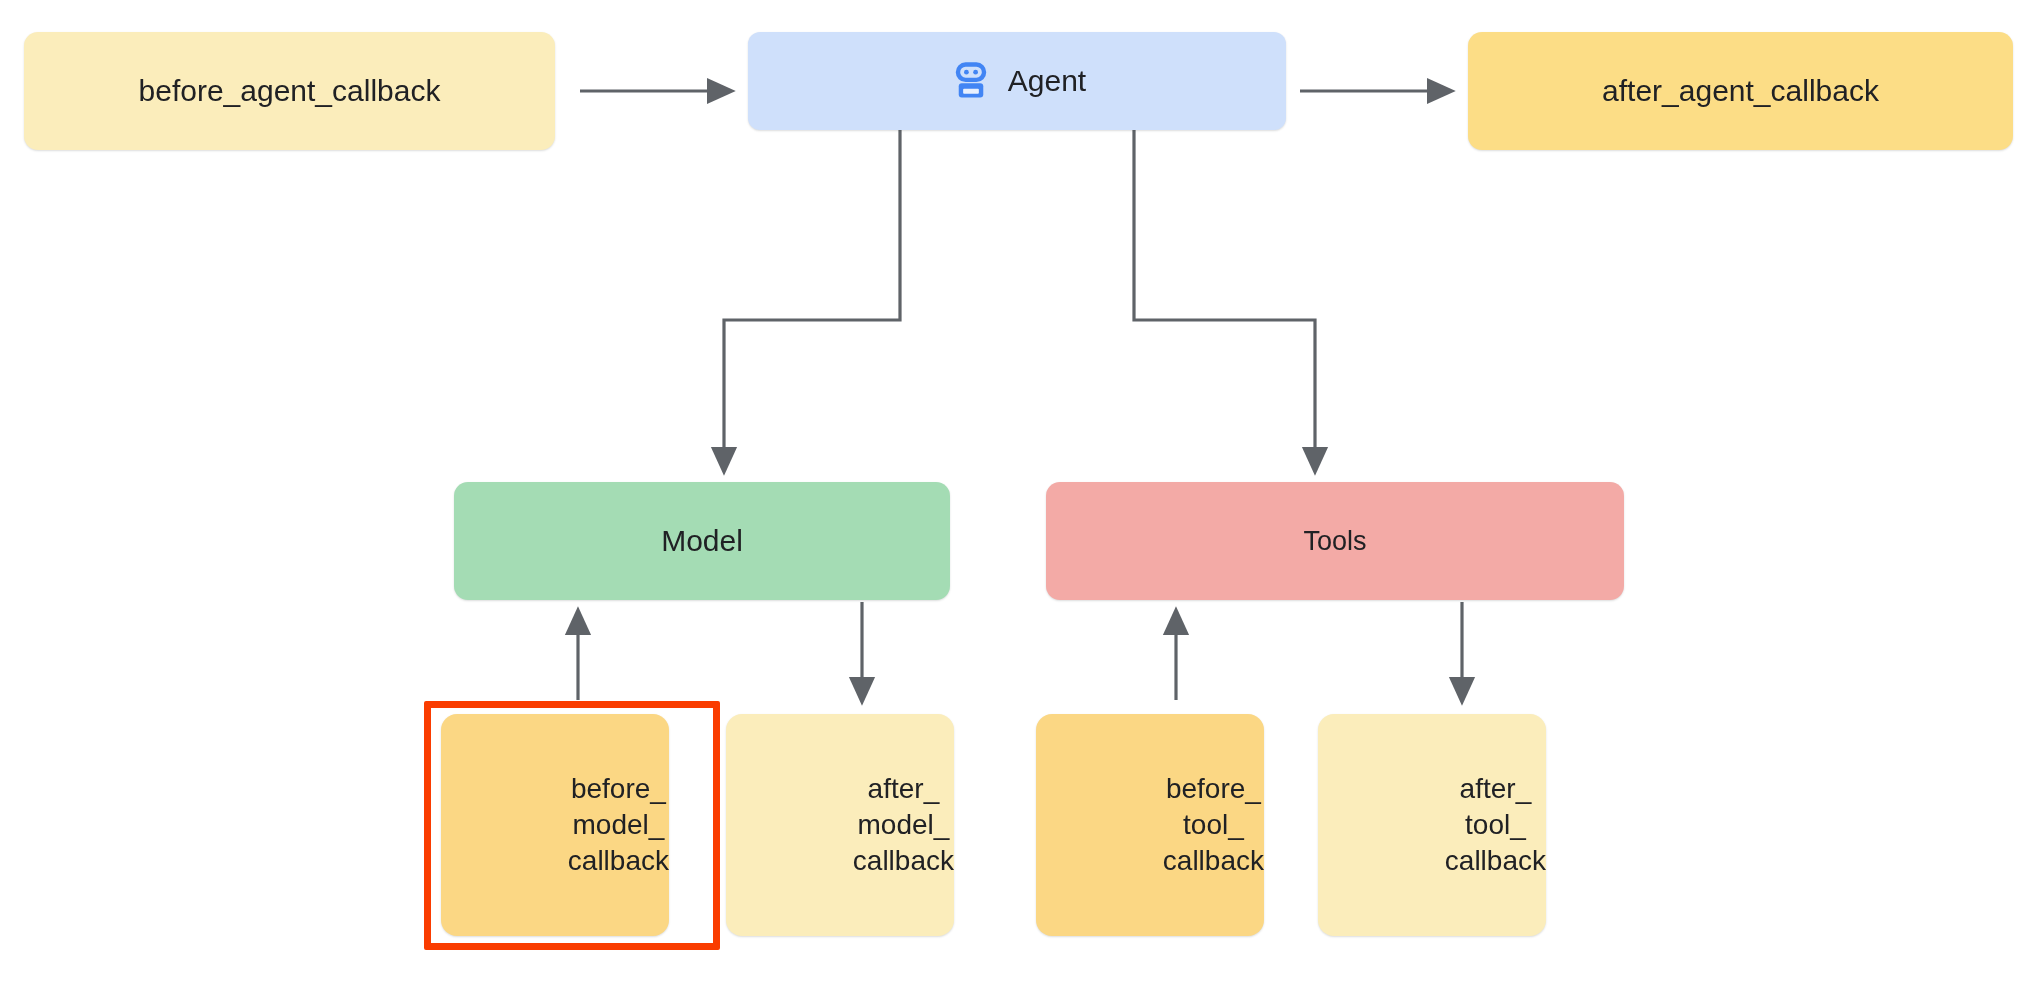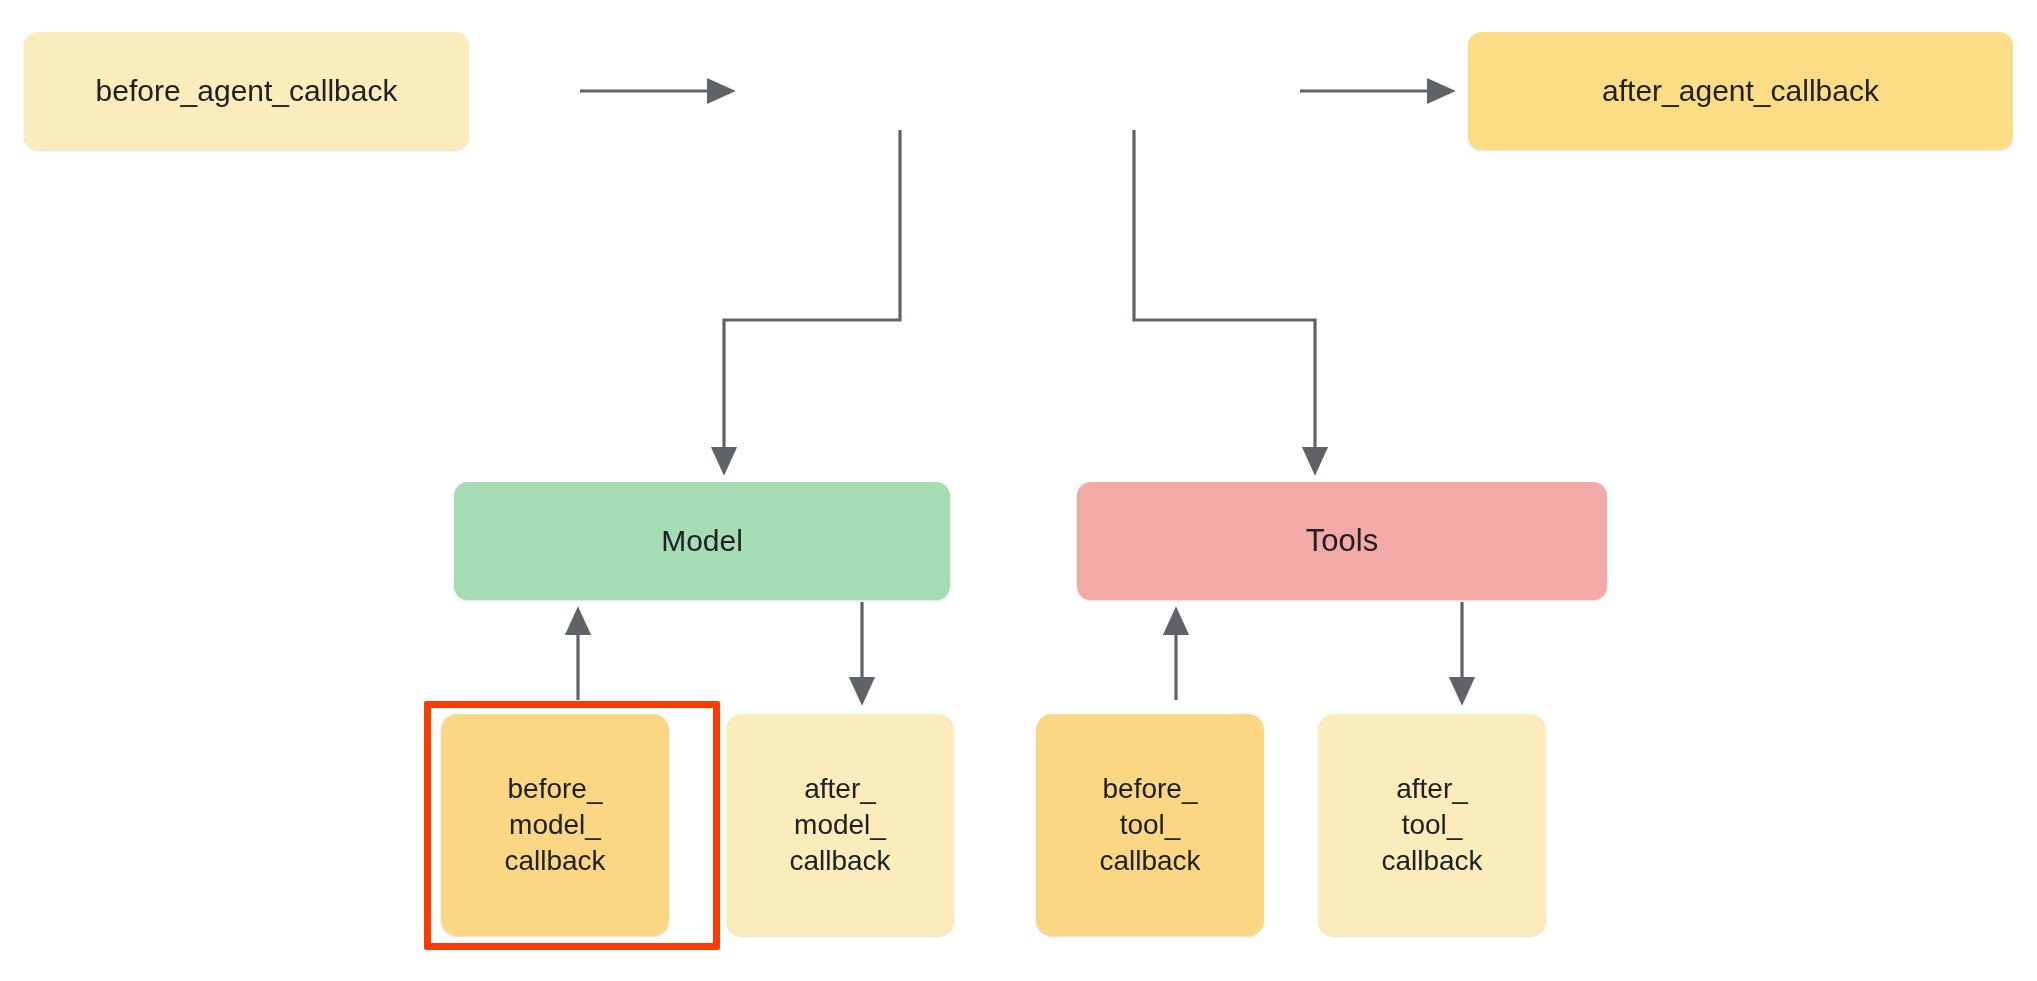--- a/index.html
+++ b/index.html
@@ -26,21 +26,21 @@
     justify-content: center;
     text-align: center;
     color: #202124;
     line-height: 1.28;
     border-radius: 14px;
     box-shadow: 0 1px 2px rgba(60,64,67,0.18);
   }
 
   
   #node-before-agent {
-    left: 24px;  top: 32px;  width: 445px;  height: 118px;
+    left: 24px;  top: 32px;  width: 531px;  height: 118px;
     background: #fbedbb;
     font-size: 30px;
   }
   #node-agent {
     left: 748px; top: 32px;  width: 538px;  height: 98px;
     background: #cfe0fb;
     font-size: 30px;
     border-radius: 12px;
   }
   #node-after-agent {
@@ -63,33 +63,33 @@
     flex: 0 0 auto;
   }
 
   
   #node-model {
     left: 454px; top: 482px; width: 496px; height: 118px;
     background: #a4dcb4;
     font-size: 30px;
   }
   #node-tools {
-    left: 1046px; top: 482px; width: 530px; height: 118px;
+    left: 1046px; top: 482px; width: 578px; height: 118px;
     background: #f3aaa6;
-    font-size: 31px;
-    margin-left: 31px;
+    font-size: 27px;
   }
 
   
   .leaf {
     width: 228px;
     height: 222px;
     font-size: 28px;
     border-radius: 16px;
     white-space: pre-line;
+    justify-content: flex-end;
   }
   #node-before-model { left: 441px;  top: 714px; background: #fbd784; }
   #node-after-model  { left: 726px;  top: 714px; background: #fbedbb; }
   #node-before-tool  { left: 1036px; top: 714px; background: #fbd784; }
   #node-after-tool   { left: 1318px; top: 714px; background: #fbedbb; }
 
   
   #highlight-frame {
     position: absolute;
     left: 424px;
@@ -137,20 +137,32 @@
 
     <path d="M 1176 700 L 1176 612" fill="none" stroke="#5f6368" stroke-width="3.2" marker-end="url(#arrowhead)"></path>
 
     <path d="M 1462 602 L 1462 700" fill="none" stroke="#5f6368" stroke-width="3.2" marker-end="url(#arrowhead)"></path>
   </svg>
 
   <div class="node" id="node-before-agent">
     <span>before_agent_callback</span>
   </div>
 
+  <div class="node" id="node-agent">
+    <span class="agent-inner">
+      <svg class="robot-icon" viewBox="0 0 24 24" xmlns="http://www.w3.org/2000/svg">
+        <rect x="5.2" y="3.4" width="13.6" height="8.0" rx="4.0" ry="4.0" fill="none" stroke="#4285f4" stroke-width="2.3"></rect>
+        <circle cx="9.6" cy="7.4" r="1.25" fill="#4285f4"></circle>
+        <circle cx="14.4" cy="7.4" r="1.25" fill="#4285f4"></circle>
+        <rect x="5.6" y="13.2" width="12.8" height="7.4" rx="1.6" ry="1.6" fill="#4285f4"></rect>
+        <rect x="7.9" y="16.0" width="8.2" height="2.6" rx="0.5" ry="0.5" fill="#e8f0fe"></rect>
+      </svg>
+      <span>Agent</span>
+    </span>
+  </div>
 
   <div class="node" id="node-after-agent">
     <span>after_agent_callback</span>
   </div>
 
   <div class="node" id="node-model">
     <span>Model</span>
   </div>
 
   <div class="node" id="node-tools">

